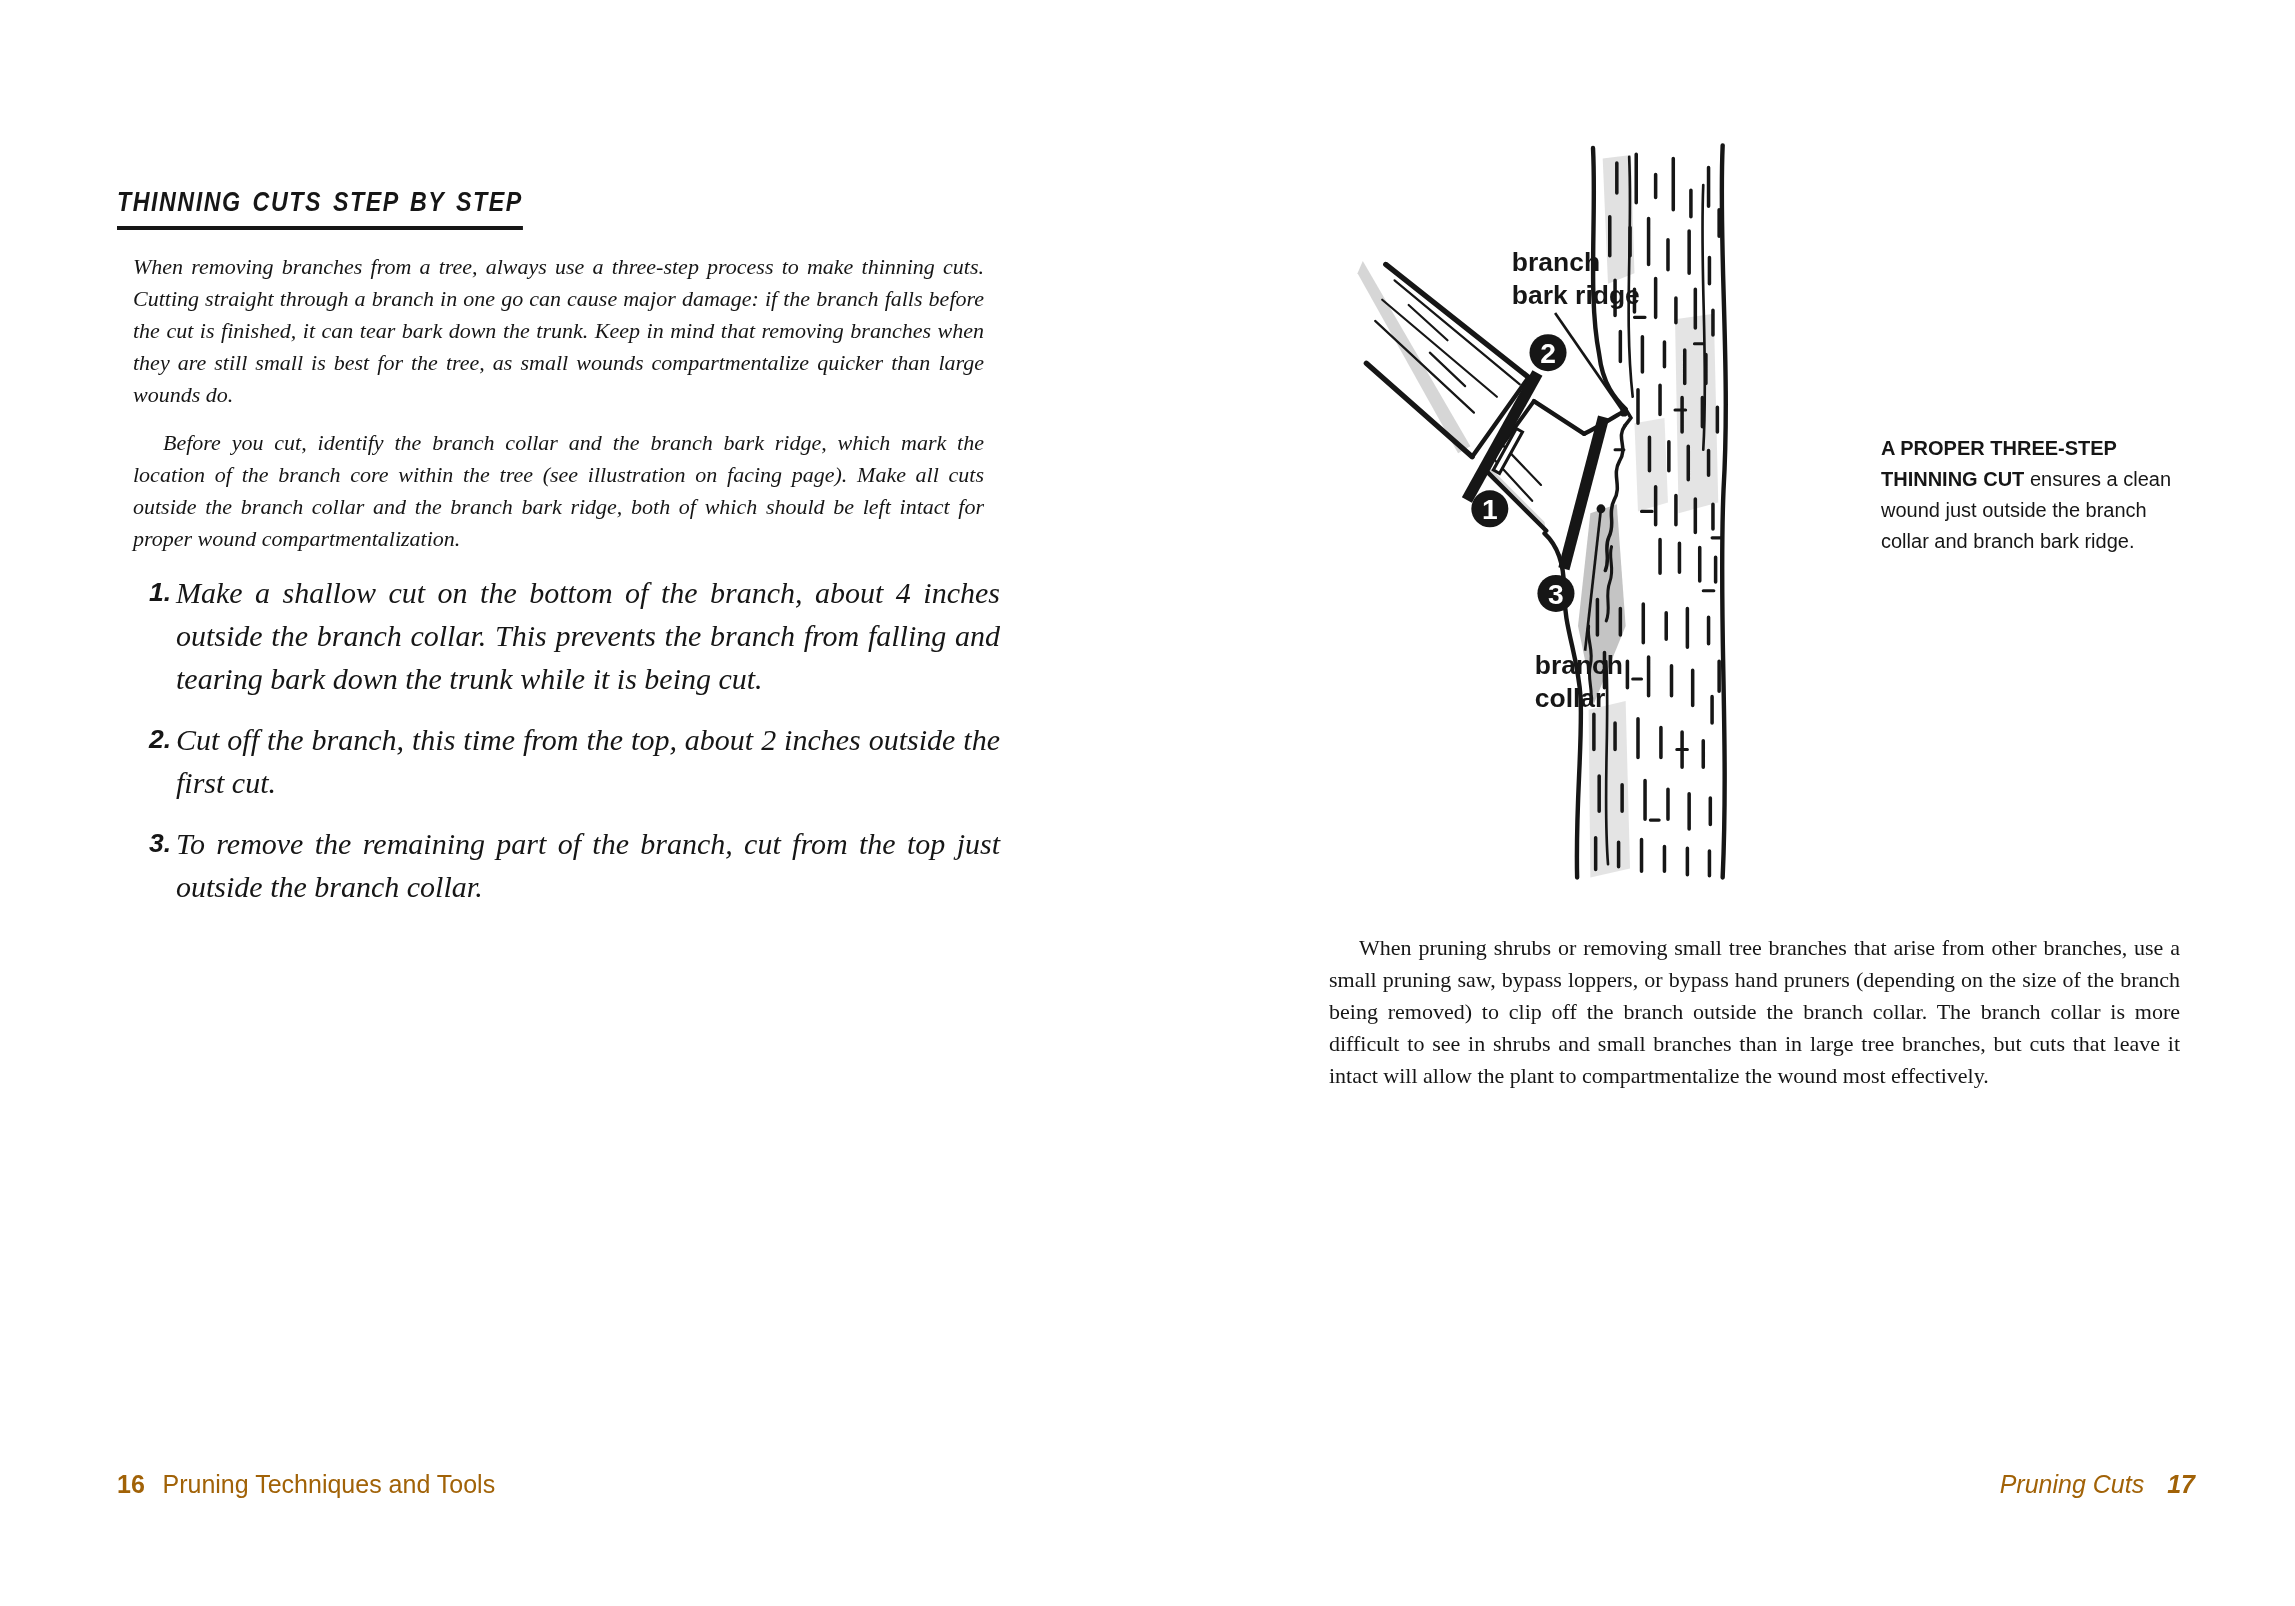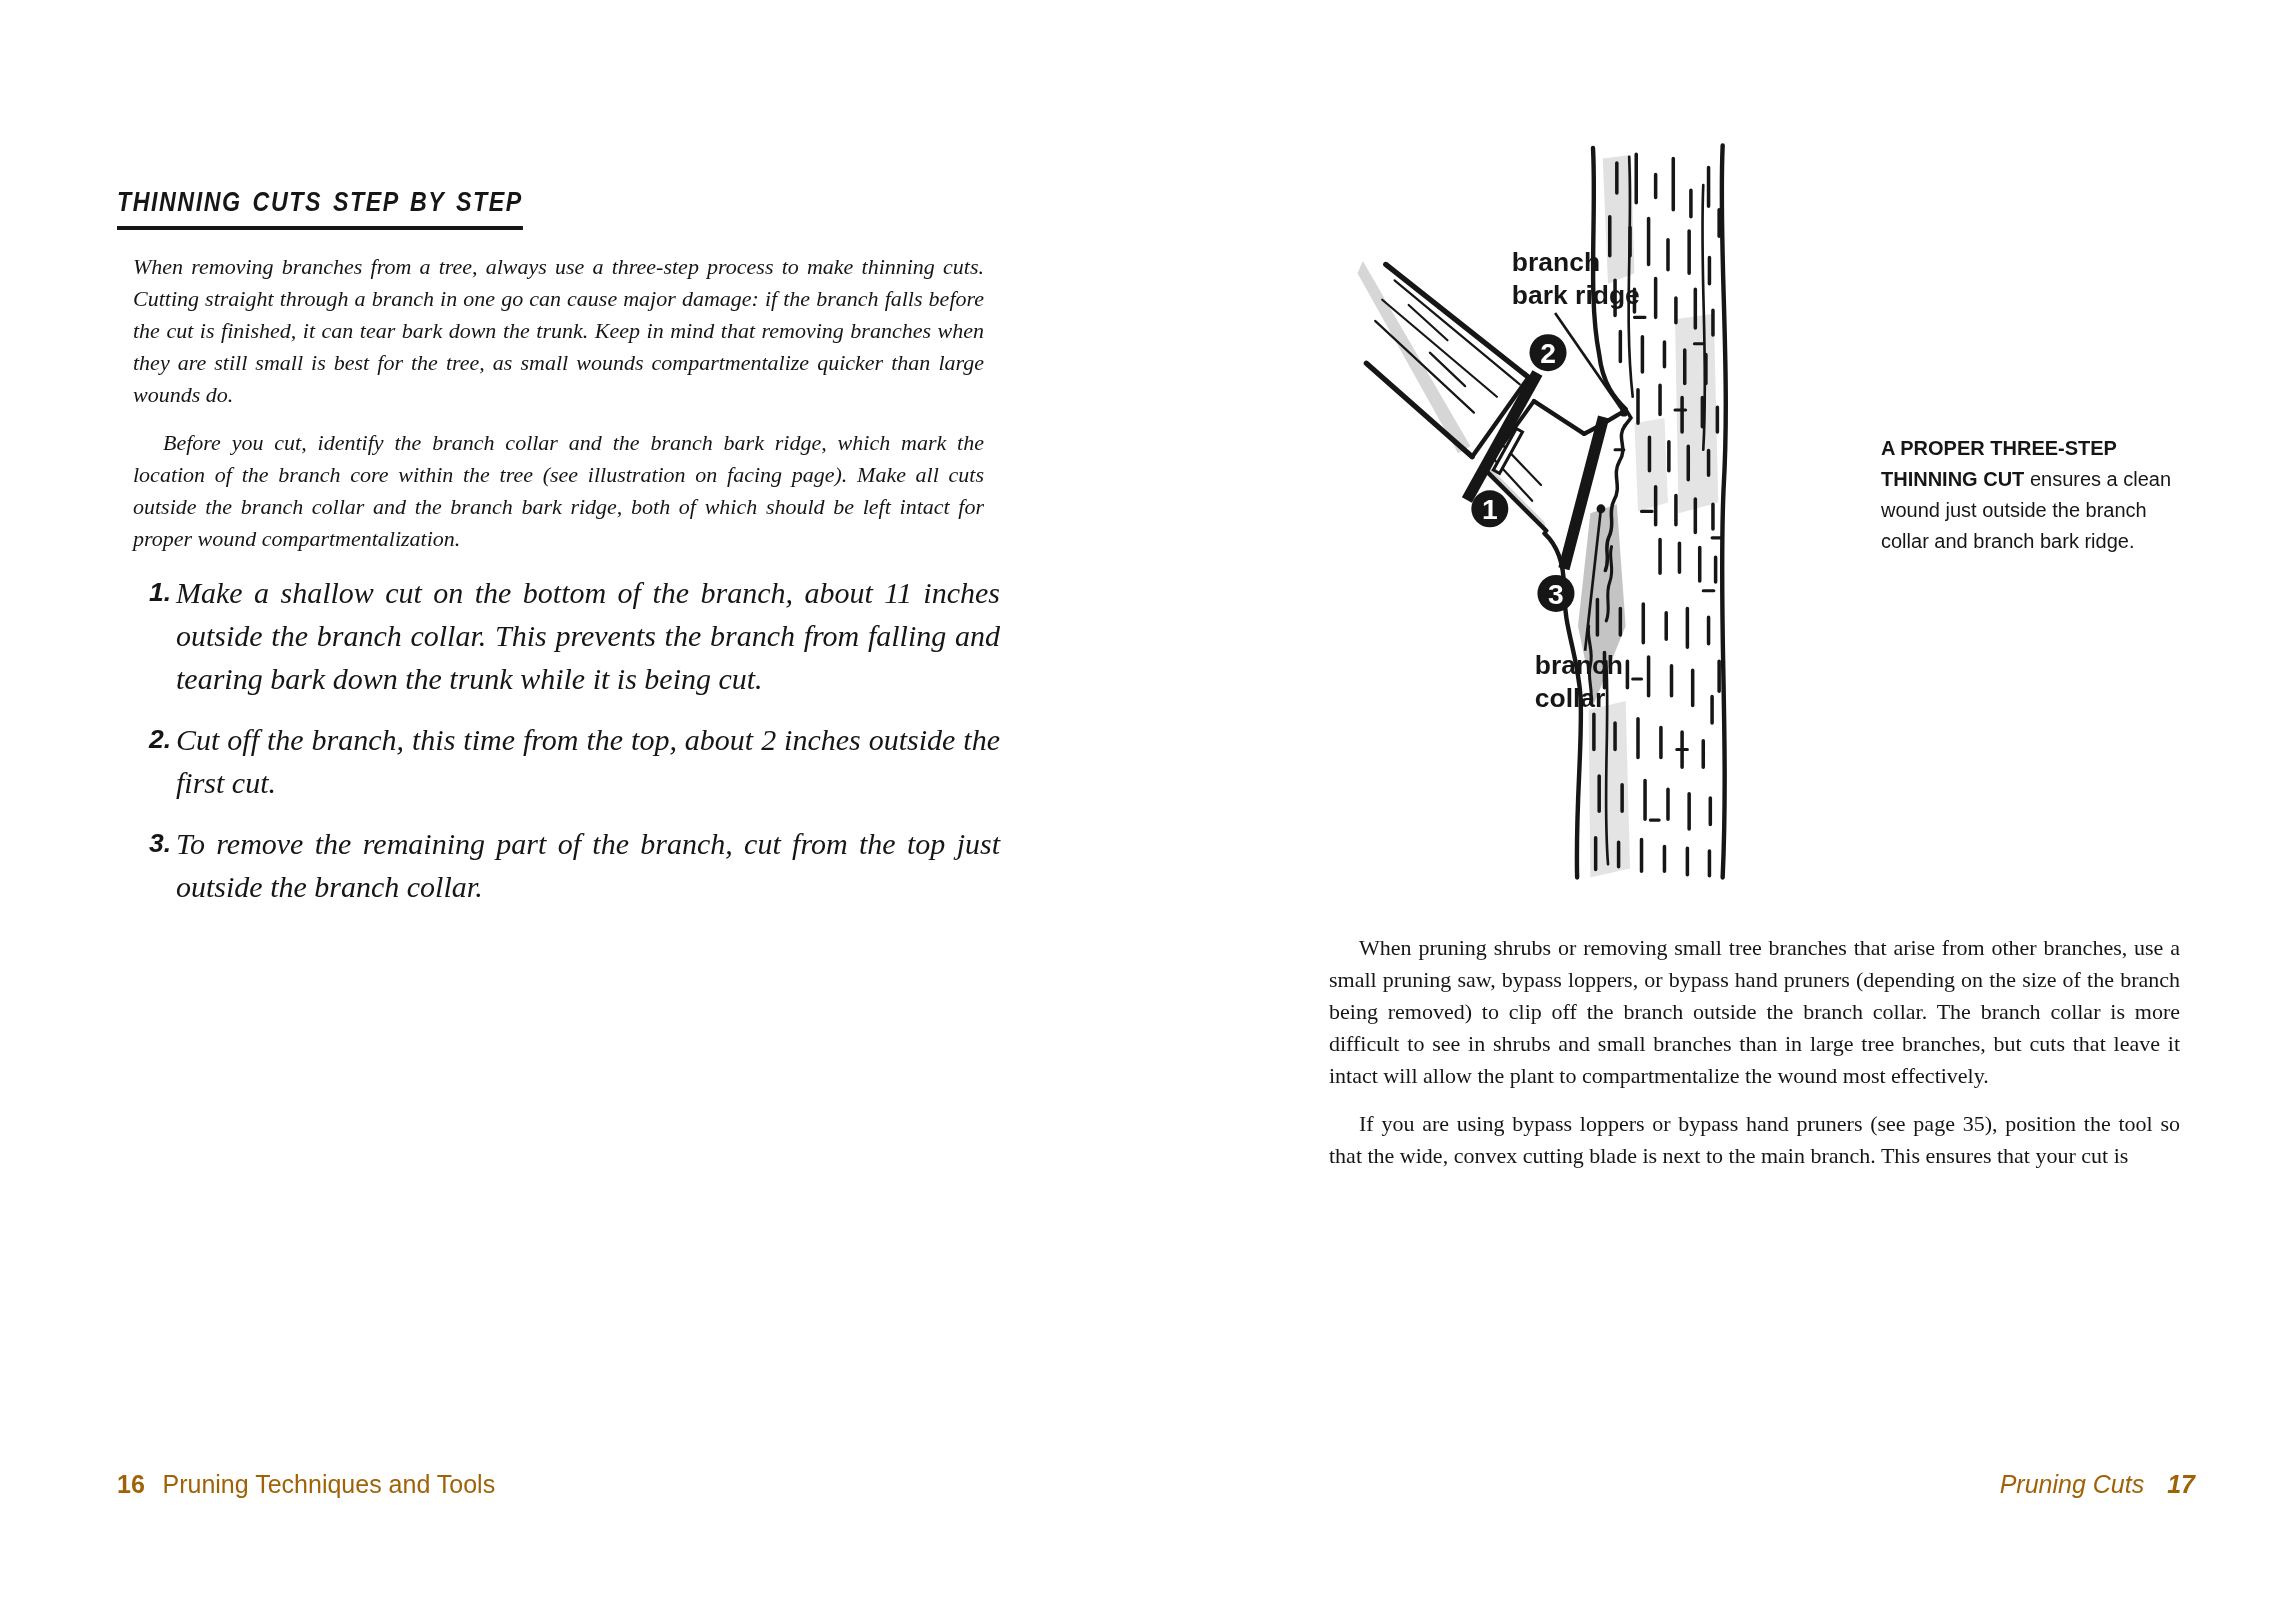--- a/index.html
+++ b/index.html
@@ -51,21 +51,21 @@
 </head>
 <body>
 
 <div class="left-col">
   <h1 class="heading">THINNING CUTS STEP BY STEP</h1>
   <p class="body">When removing branches from a tree, always use a three-step process to make thinning cuts. Cutting straight through a branch in one go can cause major damage: if the branch falls before the cut is finished, it can tear bark down the trunk. Keep in mind that removing branches when they are still small is best for the tree, as small wounds compartmentalize quicker than large wounds do.</p>
   <p class="body indent">Before you cut, identify the branch collar and the branch bark ridge, which mark the location of the branch core within the tree (see illustration on facing page). Make all cuts outside the branch collar and the branch bark ridge, both of which should be left intact for proper wound compartmentalization.</p>
   <ol class="step-list">
     <li class="step-item">
       <span class="step-num">1.</span>
-      <span class="step-txt">Make a shallow cut on the bottom of the branch, about 11 inches outside the branch collar. This prevents the branch from falling and tearing bark down the trunk while it is being cut.</span>
+      <span class="step-txt">Make a shallow cut on the bottom of the branch, about 4 inches outside the branch collar. This prevents the branch from falling and tearing bark down the trunk while it is being cut.</span>
     </li>
     <li class="step-item">
       <span class="step-num">2.</span>
       <span class="step-txt">Cut off the branch, this time from the top, about 2 inches outside the first cut.</span>
     </li>
     <li class="step-item">
       <span class="step-num">3.</span>
       <span class="step-txt">To remove the remaining part of the branch, cut from the top just outside the branch collar.</span>
     </li>
   </ol>
@@ -155,19 +155,18 @@
     <text class="fig-label" x="239" y="652">collar</text>
   </g>
 </svg>
 
 <div class="caption">
   <span class="lead">A PROPER THREE-STEP THINNING CUT</span><span> ensures a clean wound just outside the branch collar and branch bark ridge.</span>
 </div>
 
 <div class="right-col">
   <p class="body indent">When pruning shrubs or removing small tree branches that arise from other branches, use a small pruning saw, bypass loppers, or bypass hand pruners (depending on the size of the branch being removed) to clip off the branch outside the branch collar. The branch collar is more difficult to see in shrubs and small branches than in large tree branches, but cuts that leave it intact will allow the plant to compartmentalize the wound most effectively.</p>
-  <p class="body indent">If you are using bypass loppers or bypass hand pruners (see page 35), position the tool so that the wide, convex cutting blade is next to the main branch. This ensures that your cut is</p>
 </div>
 
 <div class="footer footer-right">
   <span>Pruning Cuts</span><span class="pagenum">17</span>
 </div>
 
 
 </body></html>

